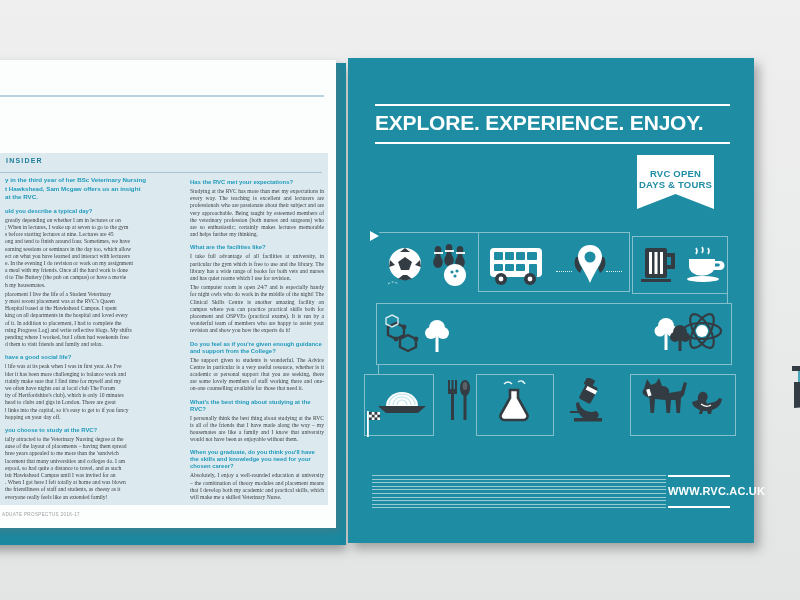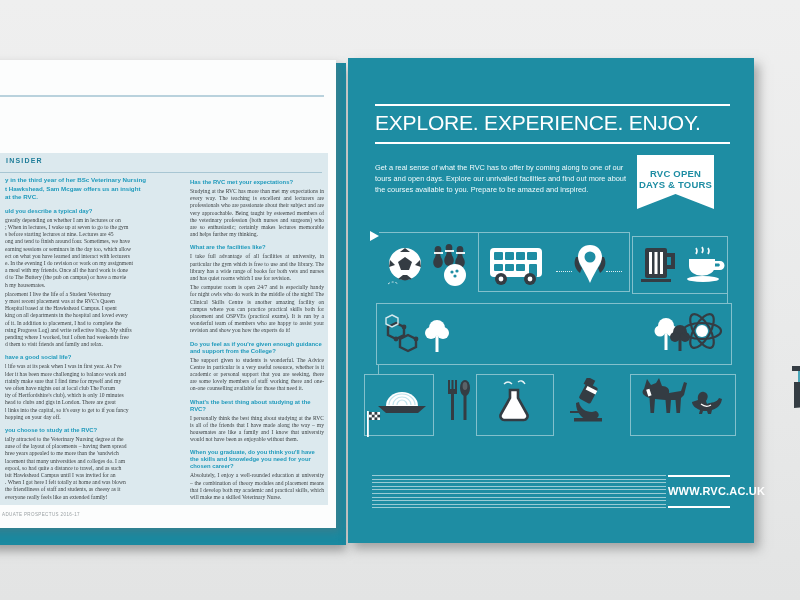--- a/index.html
+++ b/index.html
@@ -22,21 +22,21 @@
   .lead{font:bold 6.2px/8.6px "Liberation Sans",sans-serif;color:#1f9abc;white-space:pre;margin:0 0 5px 0;}
   .q{font:bold 5.9px/7px "Liberation Sans",sans-serif;color:#1f9abc;margin:6px 0 2px 0;}
   .a{font:5.6px/7.2px "Liberation Serif",serif;color:#3f4345;text-align:justify;margin:0 0 2px 0;}
   .frag{font:5.6px/7.2px "Liberation Serif",serif;color:#3f4345;white-space:pre;margin:0 0 2px 0;}
   .pfoot{position:absolute;left:44px;top:452px;font-size:4.5px;letter-spacing:.4px;color:#9aa0a3;}
   
   .page-right{position:absolute;left:348px;top:58px;width:406px;height:485px;
               background:#1e8da3;box-shadow:5px 6px 10px rgba(95,95,95,.5);}
   .hrule{position:absolute;height:2px;background:#ffffff;}
   .headline{position:absolute;left:27px;top:53px;width:360px;color:#ffffff;
-            font-weight:normal;font-size:21px;letter-spacing:-.2px;white-space:nowrap;}
+            font-weight:bold;font-size:21px;letter-spacing:-.2px;white-space:nowrap;}
   .r-intro{position:absolute;left:27px;top:104px;width:262px;color:#f2fbfd;
            font-size:7.4px;line-height:11px;}
   .banner{position:absolute;left:289px;top:97px;width:77px;height:54px;background:#ffffff;
           clip-path:polygon(0 0,100% 0,100% 100%,50% 72%,0 100%);
           text-align:center;color:#1e8da3;font-weight:bold;font-size:9.5px;line-height:11px;
           padding-top:13px;box-sizing:border-box;letter-spacing:.2px;}
   .pathline{position:absolute;border:1px solid rgba(255,255,255,.45);box-sizing:border-box;}
   .pline{position:absolute;background:rgba(255,255,255,.45);}
   .dotline{position:absolute;border-top:1px dotted rgba(255,255,255,.85);}
   .icon{position:absolute;}
@@ -118,21 +118,20 @@
         <p class="q">When you graduate, do you think you'll have the skills and knowledge you need for your chosen career?</p>
         <p class="a">Absolutely, I enjoy a well-rounded education at university – the combination of theory modules and placement means that I develop both my academic and practical skills, which will make me a skilled Veterinary Nurse.</p>
       </div>
     </div>
   </div>
 
   <div class="page-right">
     <div class="hrule" style="left:27px;top:46px;width:355px;"></div>
     <div class="headline">EXPLORE. EXPERIENCE. ENJOY.</div>
     <div class="hrule" style="left:27px;top:84px;width:355px;"></div>
-    <div class="r-intro">Get a real sense of what the RVC has to offer by coming along to one of our tours and open days. Explore our unrivalled facilities and find out more about the courses available to you. Prepare to be amazed and inspired.</div>
 
     <div class="banner">
       <div>RVC OPEN</div>
       <div>DAYS &amp; TOURS</div>
     </div>
 
     <div class="icon" style="left:22px;top:169px;">
       <svg width="9" height="10">
           <polygon points="0,0 9,5 0,10" fill="#ffffff"></polygon>
         </svg>

